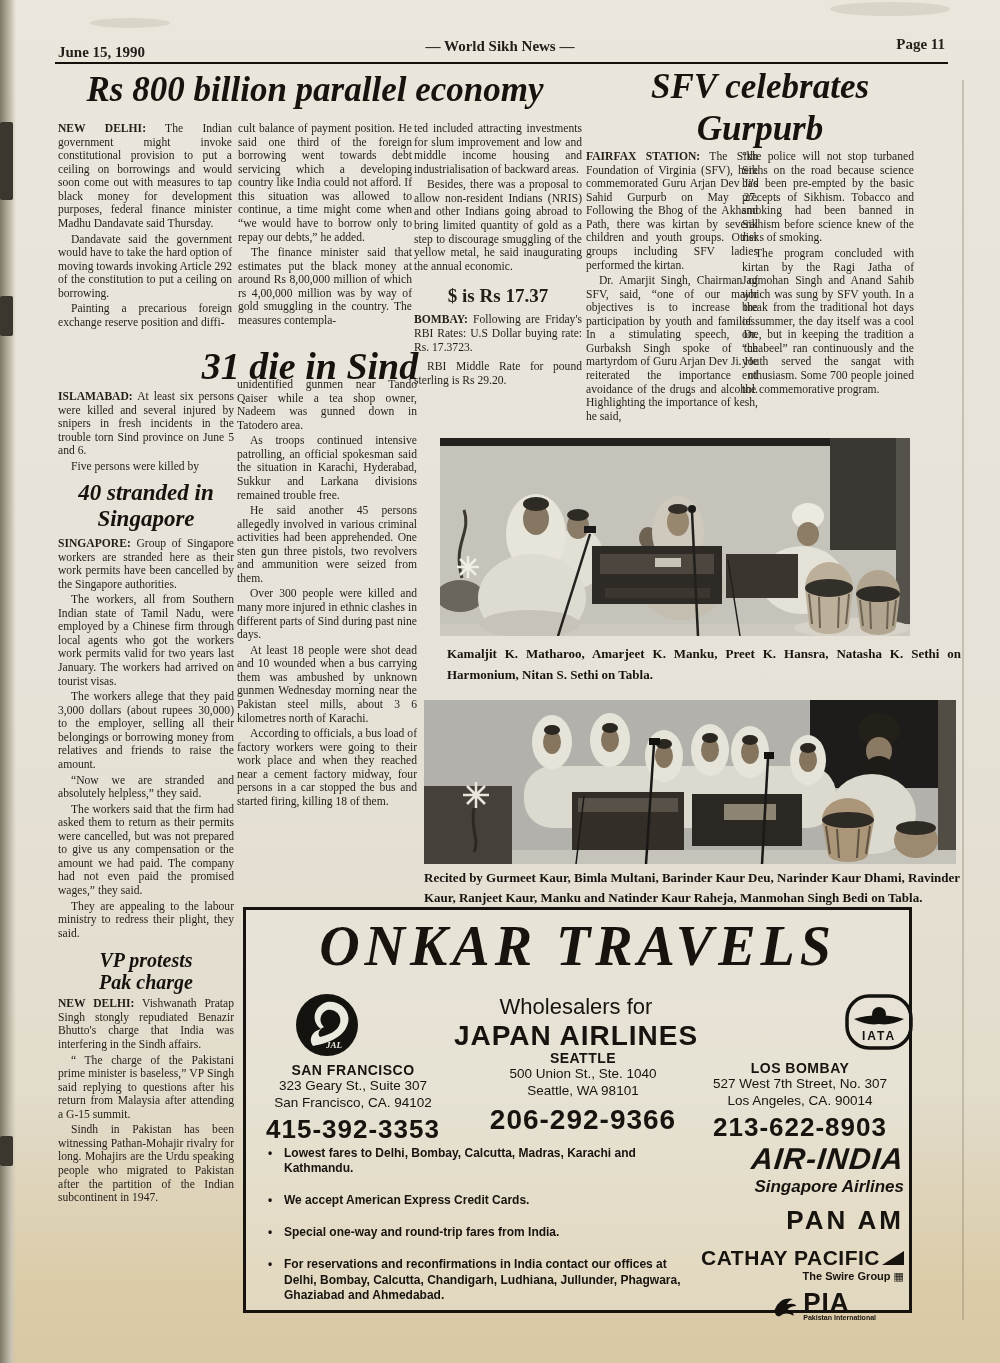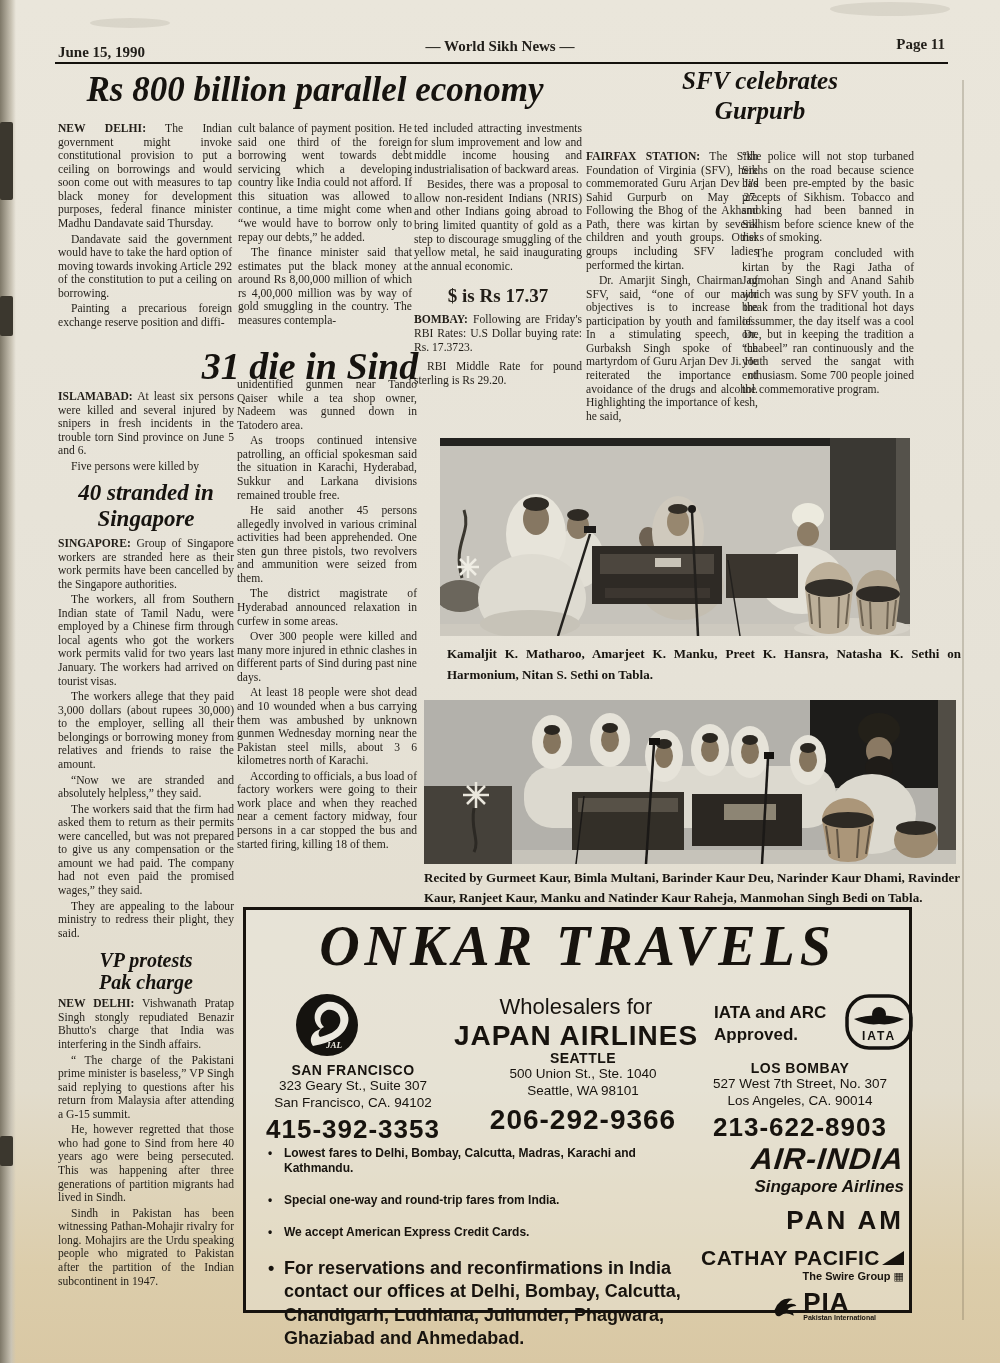--- a/index.html
+++ b/index.html
@@ -45,21 +45,21 @@
   .ad-right-txt{position:absolute;left:468px;top:92px;width:130px;font-weight:bold;font-size:17px;line-height:1.3;}
   .jal{position:absolute;left:48px;top:82px;}
   .iata{position:absolute;left:598px;top:82px;}
   .office{position:absolute;text-align:center;}
   .office .city{font-weight:bold;font-size:14px;letter-spacing:.5px;}
   .office .addr{font-size:13.5px;line-height:1.25;}
   .office .phone{font-weight:bold;font-size:26px;letter-spacing:1px;margin-top:2px;}
   .bullets{position:absolute;left:20px;top:236px;width:424px;}
   .bullet{font-weight:bold;font-size:12px;line-height:1.25;margin-bottom:17px;padding-left:18px;position:relative;}
   .bullet::before{content:"•";position:absolute;left:2px;}
-  .bullet.small{font-size:18px;line-height:1.3;margin-bottom:0;}
+  .bullet.small{font-size:12px;line-height:1.3;margin-bottom:0;}
   .logocol{position:absolute;left:440px;top:232px;width:218px;text-align:right;}
   .ai-logo{font-size:30px;font-weight:bold;font-style:italic;letter-spacing:1px;transform:skewX(-6deg);}
   .sq-logo{font-size:17px;font-weight:bold;font-style:italic;margin-top:1px;}
   .pa-logo{font-size:26px;font-weight:bold;letter-spacing:3px;margin-top:8px;}
   .cx-logo{font-size:21px;font-weight:bold;letter-spacing:.5px;margin-top:10px;white-space:nowrap;}
   .cx-tri{display:inline-block;width:0;height:0;border-left:22px solid transparent;border-bottom:14px solid #17130e;margin-left:2px;}
   .swire{font-size:11px;font-weight:bold;}
   .pia-row{margin-top:8px;display:flex;justify-content:flex-end;align-items:center;gap:4px;padding-right:28px;}
   .pia-txt{font-size:26px;font-weight:bold;letter-spacing:1px;line-height:.9;text-align:left;}
   .pia-sub{font-size:7px;font-weight:bold;}
@@ -93,21 +93,21 @@
     <p>The finance minister said that estimates put the black money at around Rs 8,00,000 million of which rs 4,00,000 million was by way of gold smuggling in the country. The measures contempla-</p>
   </div>
   <div class="col bt" style="left:414px;top:122px;width:168px;">
     <p class="first">ted included attracting investments for slum improvement and low and middle income housing and industrialisation of backward areas.</p>
     <p>Besides, there was a proposal to allow non-resident Indians (NRIS) and other Indians going abroad to bring limited quantity of gold as a step to discourage smuggling of the yellow metal, he said inaugurating the annual economic.</p>
     <div class="dollar-head">$ is Rs 17.37</div>
     <p class="first"><span class="dl">BOMBAY:</span> <span>Following are Friday's RBI Rates: U.S Dollar buying rate: Rs. 17.3723.</span></p>
     <p style="margin-top:6px;">RBI Middle Rate for pound sterling is Rs 29.20.</p>
   </div>
 
-  <div class="headline" style="left:585px;top:66px;width:350px;font-size:25px;line-height:1.2;">
+  <div class="headline" style="left:585px;top:66px;width:350px;font-size:35px;line-height:1.2;">
     <div>SFV celebrates</div>
     <div>Gurpurb</div>
   </div>
   <div class="col bt" style="left:586px;top:150px;width:172px;">
     <p class="first"><span class="dl">FAIRFAX STATION:</span> <span>The Sikh Foundation of Virginia (SFV), here commemorated Guru Arjan Dev Ji's Sahid Gurpurb on May 27. Following the Bhog of the Akhand Path, there was kirtan by several children and youth groups. Other groups including SFV ladies performed the kirtan.</span></p>
     <p>Dr. Amarjit Singh, Chairman of SFV, said, “one of our major objectives is to increase the participation by youth and families. In a stimulating speech, Dr. Gurbaksh Singh spoke of the martyrdom of Guru Arjan Dev Ji. He reiterated the importance of avoidance of the drugs and alcohol. Highlighting the importance of kesh, he said,</p>
   </div>
   <div class="col bt" style="left:742px;top:150px;width:172px;">
     <p class="first">“the police will not stop turbaned Sikhs on the road because science had been pre-empted by the basic precepts of Sikhism. Tobacco and smoking had been banned in Sikhism before science knew of the risks of smoking.</p>
     <p>The program concluded with kirtan by the Ragi Jatha of Jagmohan Singh and Anand Sahib which was sung by SFV youth. In a break from the traditional hot days of summer, the day itself was a cool one, but in keeping the tradition a “chabeel” ran continuously and the youth served the sangat with enthusiasm. Some 700 people joined the commemorative program.</p>
@@ -126,28 +126,26 @@
     <p>The workers allege that they paid 3,000 dollars (about rupees 30,000) to the employer, selling all their belongings or borrowing money from relatives and friends to raise the amount.</p>
     <p>“Now we are stranded and absolutely helpless,” they said.</p>
     <p>The workers said that the firm had asked them to return as their permits were cancelled, but was not prepared to give us any compensation or the amount we had paid. The company had not even paid the promised wages,” they said.</p>
     <p>They are appealing to the labour ministry to redress their plight, they said.</p>
     <div class="sub-head" style="font-size:20px;margin:9px 0 4px 0;">
       <div>VP protests</div>
       <div>Pak charge</div>
     </div>
     <p class="first"><span class="dl">NEW DELHI:</span> <span>Vishwanath Pratap Singh stongly repudiated Benazir Bhutto's charge that India was interfering in the Sindh affairs.</span></p>
     <p>“ The charge of the Pakistani prime minister is baseless,” VP Singh said replying to questions after his return from Malaysia after attending a G-15 summit.</p>
-    <p>He, however regretted that those who had gone to Sind from here 40 years ago were being persecuted. This was happening after three generations of partition migrants had lived in Sindh.</p>
     <p>Sindh in Pakistan has been witnessing Pathan-Mohajir rivalry for long. Mohajirs are the Urdu speaking people who migrated to Pakistan after the partition of the Indian subcontinent in 1947.</p>
   </div>
   <div class="col bt" style="left:237px;top:378px;width:180px;">
     <p class="first">unidentified gunmen near Tando Qaiser while a tea shop owner, Nadeem was gunned down in Tatodero area.</p>
     <p>As troops continued intensive patrolling, an official spokesman said the situation in Karachi, Hyderabad, Sukkur and Larkana divisions remained trouble free.</p>
     <p>He said another 45 persons allegedly involved in various criminal activities had been apprehended. One sten gun three pistols, two revolvers and ammunition were seized from them.</p>
-    <p>The district magistrate of Hyderabad announced relaxation in curfew in some areas.</p>
     <p>Over 300 people were killed and many more injured in ethnic clashes in different parts of Sind during past nine days.</p>
     <p>At least 18 people were shot dead and 10 wounded when a bus carrying them was ambushed by unknown gunmen Wednesday morning near the Pakistan steel mills, about 3 6 kilometres north of Karachi.</p>
     <p>According to officials, a bus load of factory workers were going to their work place and when they reached near a cement factory midway, four persons in a car stopped the bus and started firing, killing 18 of them.</p>
   </div>
 
   <svg class="photo" style="left:440px;top:438px;" width="470" height="198" viewBox="0 0 470 198">
     <rect width="470" height="198" fill="#c6c3bb"></rect>
     <rect width="470" height="8" fill="#23221f"></rect>
     <rect x="390" width="80" height="112" fill="#3a3833"></rect>
     <rect x="456" y="0" width="14" height="198" fill="#55524b"></rect>
@@ -269,24 +267,20 @@
       <path d="M33,10 c-13,4 -17,19 -6,27 c-9,2 -13,11 -8,17 c11,-2 31,-7 35,-23 c3,-13 -9,-23 -21,-21 z" fill="#ece9df"></path>
       <path d="M33,18 c-7,3 -9,12 -3,17 c-5,2 -7,7 -4,10 c7,-2 18,-5 20,-14 c2,-8 -5,-15 -13,-13 z" fill="#15130f"></path>
       <text x="40" y="56" font-size="9" fill="#ece9df" text-anchor="middle" font-style="italic" font-weight="bold" font-family="Liberation Serif, serif">JAL</text>
     </svg>
 
     <div class="ad-center">
       <div class="ad-wholesalers">Wholesalers for</div>
       <div class="ad-airline">JAPAN AIRLINES</div>
     </div>
 
-    <div class="ad-right-txt">
-      <div>IATA and ARC</div>
-      <div>Approved.</div>
-    </div>
 
     <svg class="iata" width="70" height="60" viewBox="0 0 70 60">
       <rect x="3" y="4" width="64" height="52" rx="22" fill="none" stroke="#14120f" stroke-width="3.5"></rect>
       <circle cx="35" cy="22" r="7" fill="#14120f"></circle>
       <path d="M10,27 q15,-5 25,-3 q10,-2 25,3 q-13,7 -25,5 q-12,2 -25,-5 z" fill="#14120f"></path>
       <text x="35" y="48" font-size="12" font-weight="bold" text-anchor="middle" letter-spacing="2" fill="#14120f" font-family="Liberation Sans, sans-serif">IATA</text>
     </svg>
 
     <div class="office" style="left:2px;top:152px;width:210px;">
       <div class="city">SAN FRANCISCO</div>
@@ -302,22 +296,22 @@
     </div>
     <div class="office" style="left:448px;top:150px;width:212px;">
       <div class="city">LOS BOMBAY</div>
       <div class="addr">527 West 7th Street, No. 307</div>
       <div class="addr">Los Angeles, CA. 90014</div>
       <div class="phone">213-622-8903</div>
     </div>
 
     <div class="bullets">
       <div class="bullet" style="width:360px;">Lowest fares to Delhi, Bombay, Calcutta, Madras, Karachi and Kathmandu.</div>
+      <div class="bullet">We accept American Express Credit Cards.</div>
       <div class="bullet">Special one-way and round-trip fares from India.</div>
-      <div class="bullet">We accept American Express Credit Cards.</div>
       <div class="bullet small">For reservations and reconfirmations in India contact our offices at Delhi, Bombay, Calcutta, Chandigarh, Ludhiana, Jullunder, Phagwara, Ghaziabad and Ahmedabad.</div>
     </div>
 
     <div class="logocol">
       <div class="ai-logo">AIR-INDIA</div>
       <div class="sq-logo">Singapore Airlines</div>
       <div class="pa-logo">PAN AM</div>
       <div class="cx-logo"><span>CATHAY PACIFIC</span><span class="cx-tri"></span></div>
       <div class="swire"><span>The Swire Group</span> ▦</div>
       <div class="pia-row">

